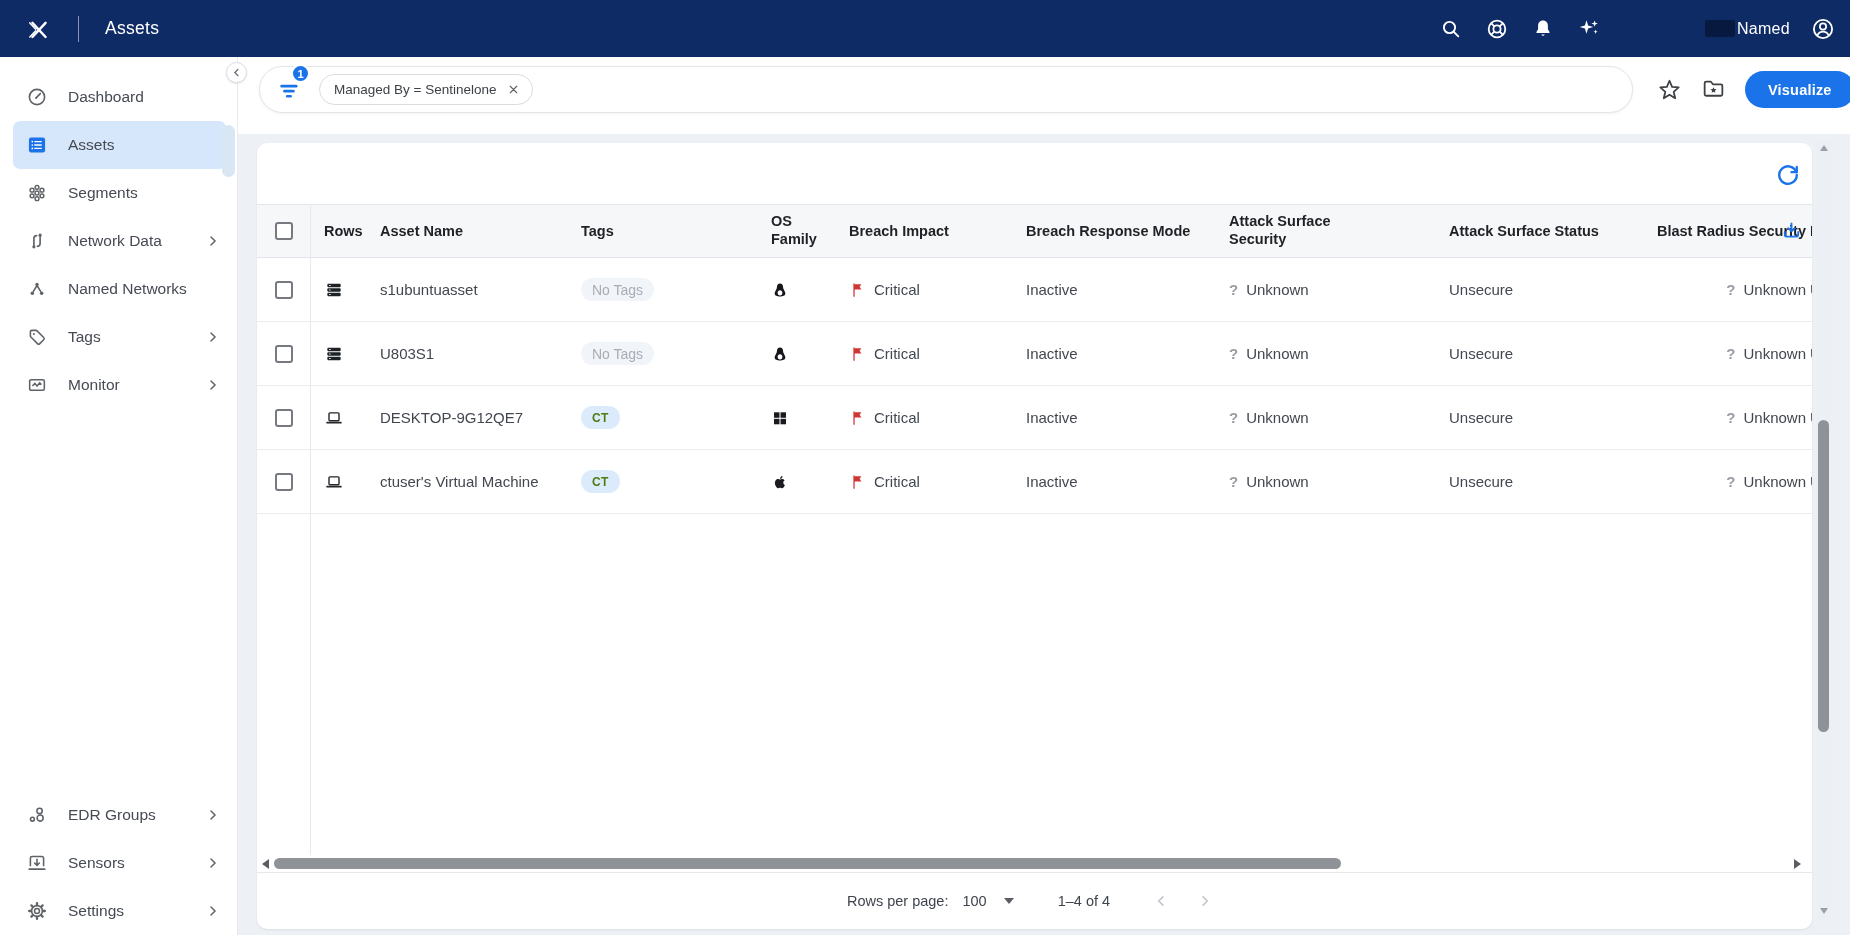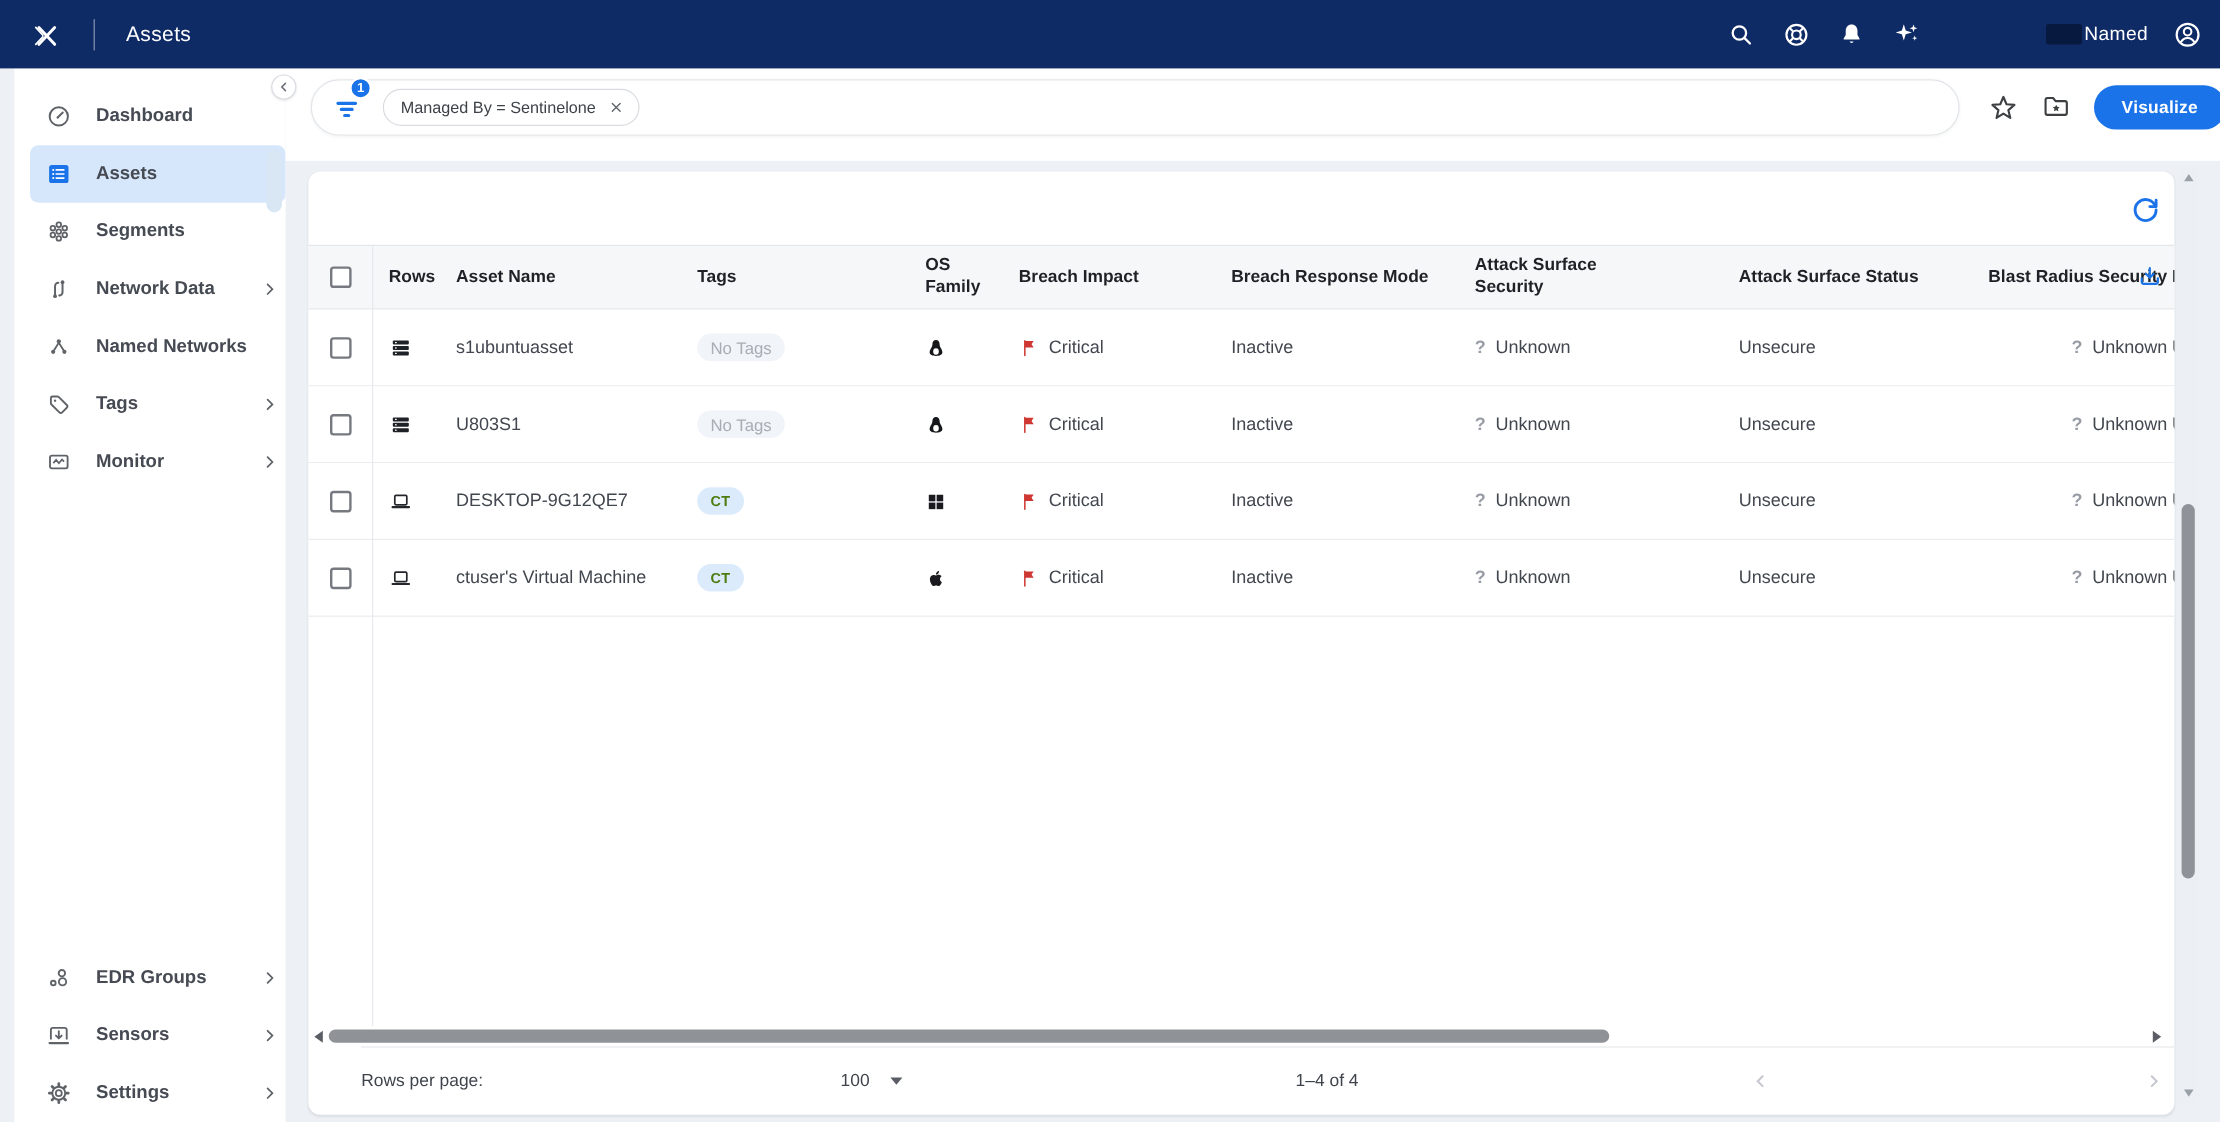--- a/index.html
+++ b/index.html
@@ -17,22 +17,22 @@
   .nav-divider { width:1px; height:26px; background:rgba(255,255,255,.5); margin:0 26px 0 24px; }
   .nav-title { font-size:17.5px; font-weight:500; letter-spacing:.3px; }
   .nav-right { margin-left:auto; display:flex; align-items:center; padding-right:14px; }
   .nav-icon { width:24px; height:24px; margin-right:22px; cursor:pointer; }
   .tenant-wrap { display:flex; align-items:center; margin-left:82px; margin-right:20px; position:relative; }
   .redacted-box { width:30px; height:17px; background:#07193e; border-radius:2px; margin-right:2px; }
   .tenant-label { font-size:16px; letter-spacing:.3px; }
   .avatar-icon { width:26px; height:26px; cursor:pointer; }
 
   
-  .sidebar { position:absolute; top:57px; left:12px; bottom:0; width:238px; background:#fff;
-             border-right:1px solid #e7eaee; display:flex; flex-direction:column; padding-top:16px;font-weight:bold; }
+  .sidebar { position:absolute; top:57px; left:0; bottom:0; width:238px; background:#fff;
+             border-right:1px solid #e7eaee; display:flex; flex-direction:column; padding-top:16px; }
   .side-item { height:48px; display:flex; align-items:center; gap:20px; padding:0 16px 0 26px;
                font-size:15.5px; color:#454a53; cursor:pointer; flex:none; }
   .side-item .si { width:22px; height:22px; flex:none; }
   .side-item .chev { margin-left:auto; width:16px; height:16px; color:#5f6368; }
   .side-item.active { background:#d7e7fb; border-radius:7px; margin:0 11px 0 13px; padding-left:13px; }
   .side-spacer { flex:1; }
   .side-scroll-thumb { position:absolute; left:222px; top:125px; width:13px; height:52px;
                        border-radius:7px; background:#d9e6f4; z-index:21; }
 
   .collapse-btn { position:absolute; left:226px; top:62px; width:21px; height:21px; border-radius:50%;
@@ -95,21 +95,21 @@
 
   
   .hscroll { position:absolute; left:0; right:0; top:712px; height:17px; }
   .h-thumb { position:absolute; left:17px; top:3px; width:1067px; height:11px; border-radius:5.5px; background:#8f9398; cursor:pointer; }
   .h-arrow { position:absolute; top:4px; width:0; height:0; border-top:5px solid transparent; border-bottom:5px solid transparent; cursor:pointer; }
   .h-arrow.left  { left:5px;  border-right:7px solid #5a5e64; }
   .h-arrow.right { right:11px; border-left:7px solid #5a5e64; }
 
   
   .pag-row { position:absolute; left:0; right:0; top:729px; bottom:0; border-top:1px solid #e6e8ec;
-             display:flex; align-items:center; justify-content:space-between; font-size:14.5px; color:#3f444c;margin-left:44px; }
+             display:flex; align-items:center; justify-content:center; font-size:14.5px; color:#3f444c; }
   .rpp-label { margin-right:14px; }
   .rpp-select { display:flex; align-items:center; gap:17px; margin-right:44px; cursor:pointer; }
   .caret-down { width:0; height:0; border-left:5px solid transparent; border-right:5px solid transparent; border-top:6px solid #5a5e64; }
   .range-label { margin-right:42px; }
   .pg-chev { width:18px; height:18px; color:#c3c7cd; cursor:default; }
   .pg-chev.prev { margin-right:26px; }
   .pg-chev.next { margin-right:8px; }
 
   
   .vscroll { position:absolute; right:19px; top:83px; width:15px; height:779px; background:#eceff3; border-radius:2px; }

